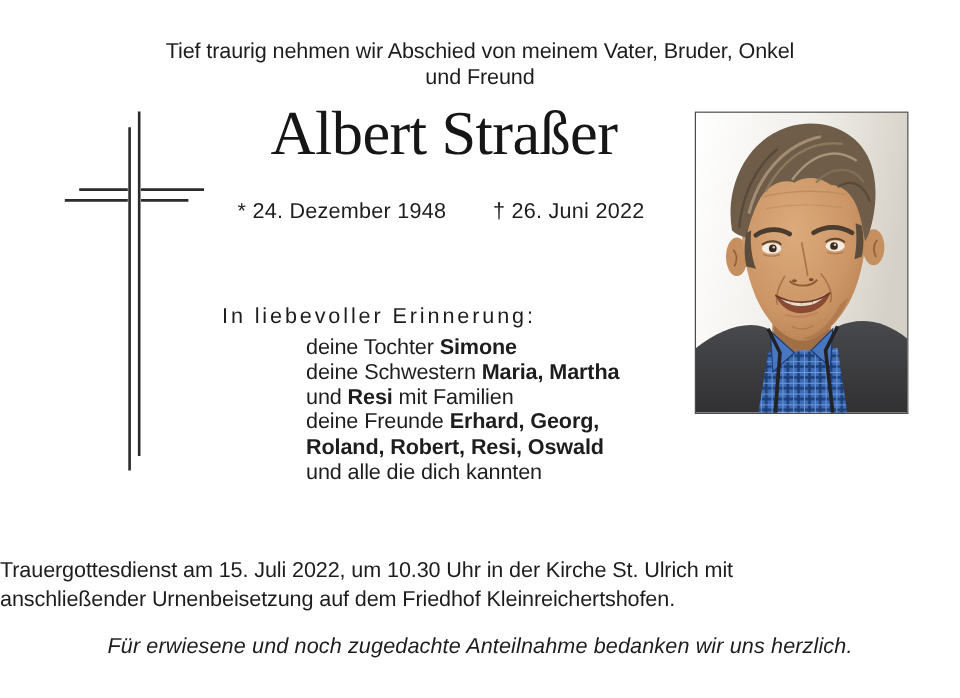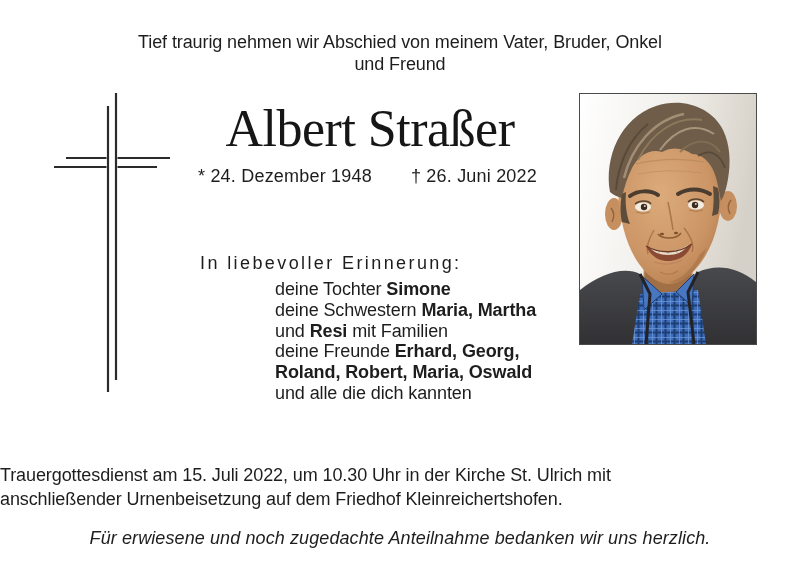--- a/index.html
+++ b/index.html
@@ -14,45 +14,45 @@
   }
   .notice{position:absolute;inset:0;}
 
   .intro{
     position:absolute;top:31px;left:0;width:800px;
     text-align:center;
     font-size:18px;line-height:22px;letter-spacing:-0.1px;
   }
 
   .name{
-    position:absolute;top:101px;left:40px;width:660px;
+    position:absolute;top:84px;left:40px;width:660px;
     text-align:center;
     font-family:"Liberation Serif", serif;
     font-size:52px;line-height:56px;letter-spacing:-0.5px;
     color:#161616;
   }
 
   .dates{
     position:absolute;top:165px;left:198px;
     display:flex;column-gap:39px;
     font-size:18px;line-height:22px;letter-spacing:0.2px;
     white-space:nowrap;
   }
 
   .memorial-heading{
-    position:absolute;top:253px;left:200px;
+    position:absolute;top:253px;left:185px;
     font-size:18px;line-height:21px;letter-spacing:2.4px;
     white-space:nowrap;
   }
 
   .mourners{
     position:absolute;top:279px;left:255px;
     font-size:18px;line-height:20.8px;letter-spacing:-0.1px;
   }
-  .m-line{white-space:nowrap;margin-left:20px;}
+  .m-line{white-space:nowrap;}
   .m-line .b{font-weight:bold;}
 
   .service{
     position:absolute;top:464px;left:0;width:800px;
     text-align:left;
     font-size:18px;line-height:23.5px;letter-spacing:-0.1px;
   }
   .thanks{
     position:absolute;top:527px;left:0;width:800px;
     text-align:center;
@@ -101,21 +101,21 @@
     <span>† 26. Juni 2022</span>
   </div>
 
   <div class="memorial-heading">In liebevoller Erinnerung:</div>
 
   <div class="mourners">
       <div class="m-line"><span>deine Tochter </span><span class="b">Simone</span></div>
       <div class="m-line"><span>deine Schwestern </span><span class="b">Maria, Martha</span></div>
       <div class="m-line"><span>und </span><span class="b">Resi</span><span> mit Familien</span></div>
       <div class="m-line"><span>deine Freunde </span><span class="b">Erhard, Georg,</span></div>
-      <div class="m-line"><span class="b">Roland, Robert, Maria, Oswald</span></div>
+      <div class="m-line"><span class="b">Roland, Robert, Resi, Oswald</span></div>
       <div class="m-line"><span>und alle die dich kannten</span></div>
     </div>
 
   <div class="photo">
     <svg width="176" height="250" viewBox="0 0 176 250">
       <defs>
         <linearGradient id="pbg" x1="0" y1="0" x2="1" y2="0.25">
           <stop offset="0" stop-color="#ffffff"></stop>
           <stop offset="0.55" stop-color="#f0eee9"></stop>
           <stop offset="1" stop-color="#d6d1c8"></stop>

